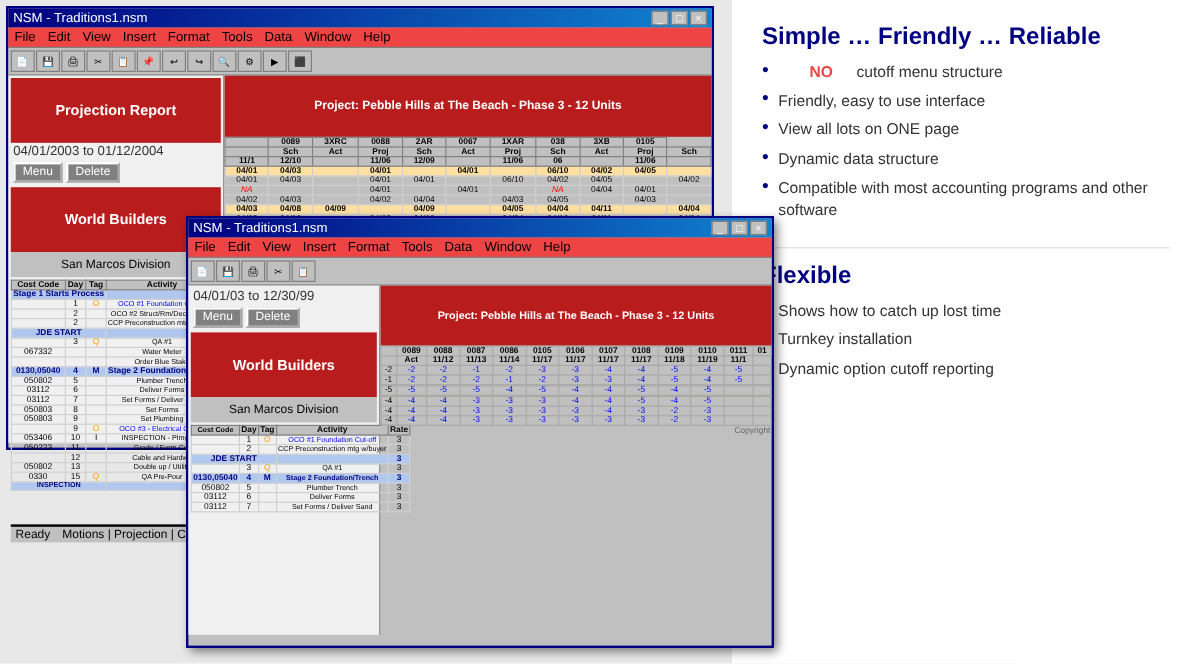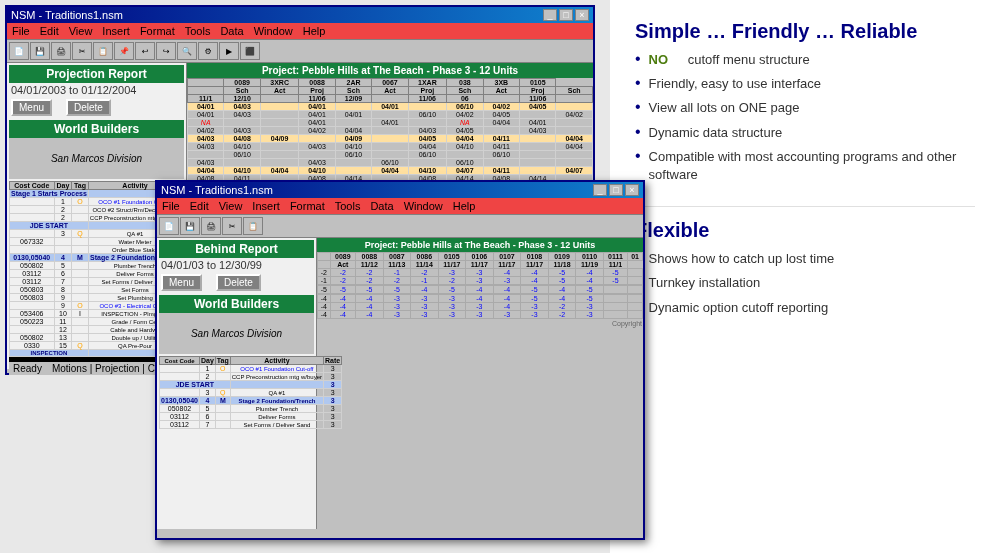--- a/index.html
+++ b/index.html
@@ -102,47 +102,46 @@
     }
 
     .left-panel {
       width: 180px;
       border-right: 1px solid #808080;
       background: #f0f0f0;
       padding: 2px;
     }
 
     .panel-header {
-      background: #15803d;
+      background: #b91c1c;
       color: white;
       text-align: center;
       font-size: 12px;
       font-weight: bold;
-      padding: 2px;
+      padding: 20px;
     }
 
     .panel-subheader {
       background: #c0c0c0;
       text-align: center;
       font-size: 10px;
-      padding: 15px;
+      padding: 5px;
       margin-bottom: 2px;
-      font-style: italic;
     }
 
     .date-range {
       font-size: 11px;
       color: #333;
       text-align: left;
       padding: 1px 2px;
     }
 
     .panel-buttons {
       display: flex;
-      gap: 14px;
+      gap: 3px;
       padding: 2px;
     }
 
     .panel-btn {
       padding: 1px 6px;
       font-size: 10px;
       background: #c0c0c0;
       border: 2px outset #fff;
       cursor: pointer;
     }
@@ -205,25 +204,26 @@
       height: 360px;
       border: 2px solid #000080;
       background: #c0c0c0;
       font-family: 'Arial', sans-serif;
       font-size: 11px;
       box-shadow: 3px 3px 8px rgba(0,0,0,0.5);
     }
 
     .status-bar {
       background: #c0c0c0;
-      border-top: 5px solid #000000;
+      border-top: 2px solid #000000;
       padding: 1px 4px;
       font-size: 10px;
       display: flex;
       gap: 10px;
+      margin-top: 28px;
     }
 
     
     .info-panel {
       width: 390px;
       padding: 20px 25px;
       background: #fff;
       display: flex;
       flex-direction: column;
       gap: 16px;
@@ -255,21 +255,22 @@
     .bullet-list li::before {
       content: '•';
       color: #000080;
       font-size: 16px;
       line-height: 1;
       flex-shrink: 0;
       margin-top: 0px;
     }
 
     .bullet-list li strong {
-      color: #4d7c0f;
+      color: #ef4444;
+      margin-left: 26px;
     }
 
     .section-divider {
       border-top: 1px solid #e0e0e0;
       padding-top: 12px;
     }
 
     .small-table {
       width: 100%;
       font-size: 7px;
@@ -796,21 +797,20 @@
       <div class="toolbar-btn">📄</div>
       <div class="toolbar-btn">💾</div>
       <div class="toolbar-btn">🖨</div>
       <div class="toolbar-btn">✂</div>
       <div class="toolbar-btn">📋</div>
     </div>
 
     <div class="content-area" style="height:calc(100% - 65px);">
 
       <div class="left-panel" style="width:160px;">
-        <div class="panel-header">Behind Report</div>
         <div class="date-range">04/01/03 to 12/30/99</div>
         <div class="panel-buttons">
           <button class="panel-btn menu-btn">Menu</button>
           <button class="panel-btn delete-btn">Delete</button>
         </div>
         <div class="panel-header" style="margin-top:2px;">World Builders</div>
         <div class="panel-subheader">San Marcos Division</div>
 
         <table class="data-table">
           <tbody>

